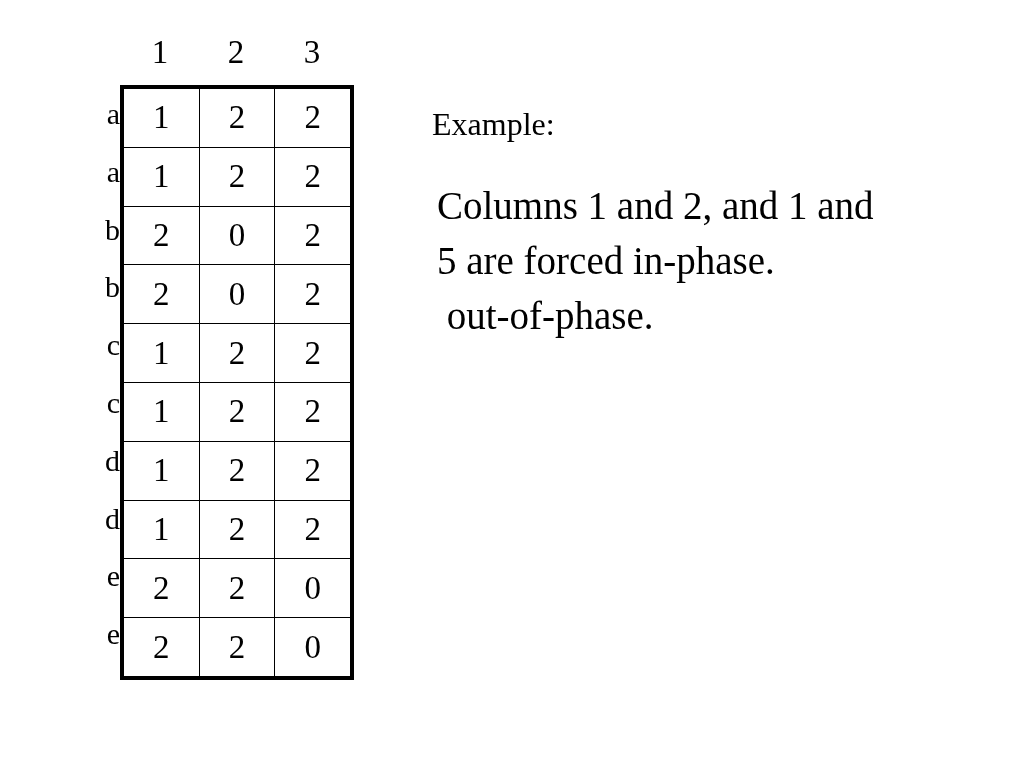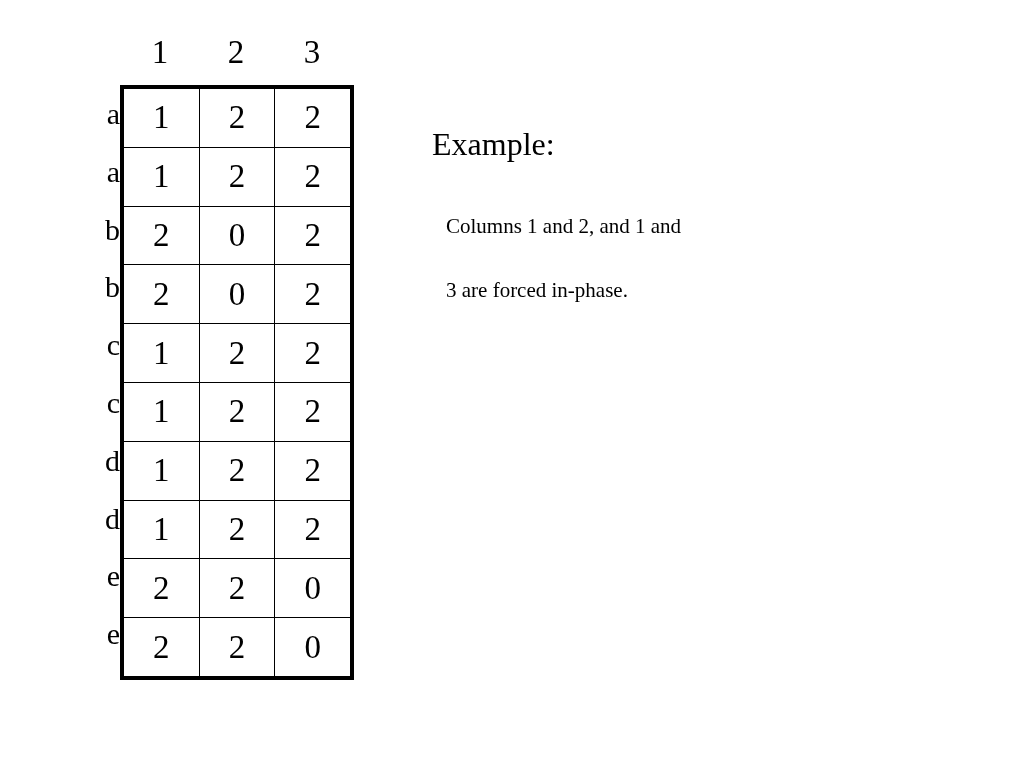--- a/index.html
+++ b/index.html
@@ -84,33 +84,33 @@
     vertical-align: middle;
     font-size: 33px;
     line-height: 1;
     padding: 0;
   }
 
   
   #notes {
     position: absolute;
     left: 430px;
-    top: 124px;
+    top: 104px;
     width: 500px;
   }
   #notes-title {
     font-size: 32px;
     line-height: 40px;
     margin: 0 0 38px 2px;
     white-space: pre;
   }
   #notes-body p {
-    font-size: 21px;
+    font-size: 39px;
     line-height: 48px;
-    margin: 16px;
+    margin: 7px;
     white-space: pre;
   }
 </style>
 </head>
 <body>
 
 <div id="slide">
 
   <div id="table-block">
 
@@ -189,17 +189,18 @@
         </tbody>
       </table>
     </div>
 
   </div>
 
   <div id="notes">
     <div id="notes-title">Example:</div>
     <div id="notes-body">
       <p>Columns 1 and 2, and 1 and</p>
-      <p>3 are forced in-phase.</p>
+      <p>5 are forced in-phase.</p>
+      <p> out-of-phase.</p>
     </div>
   </div>
 
 </div>
 
 </body></html>

